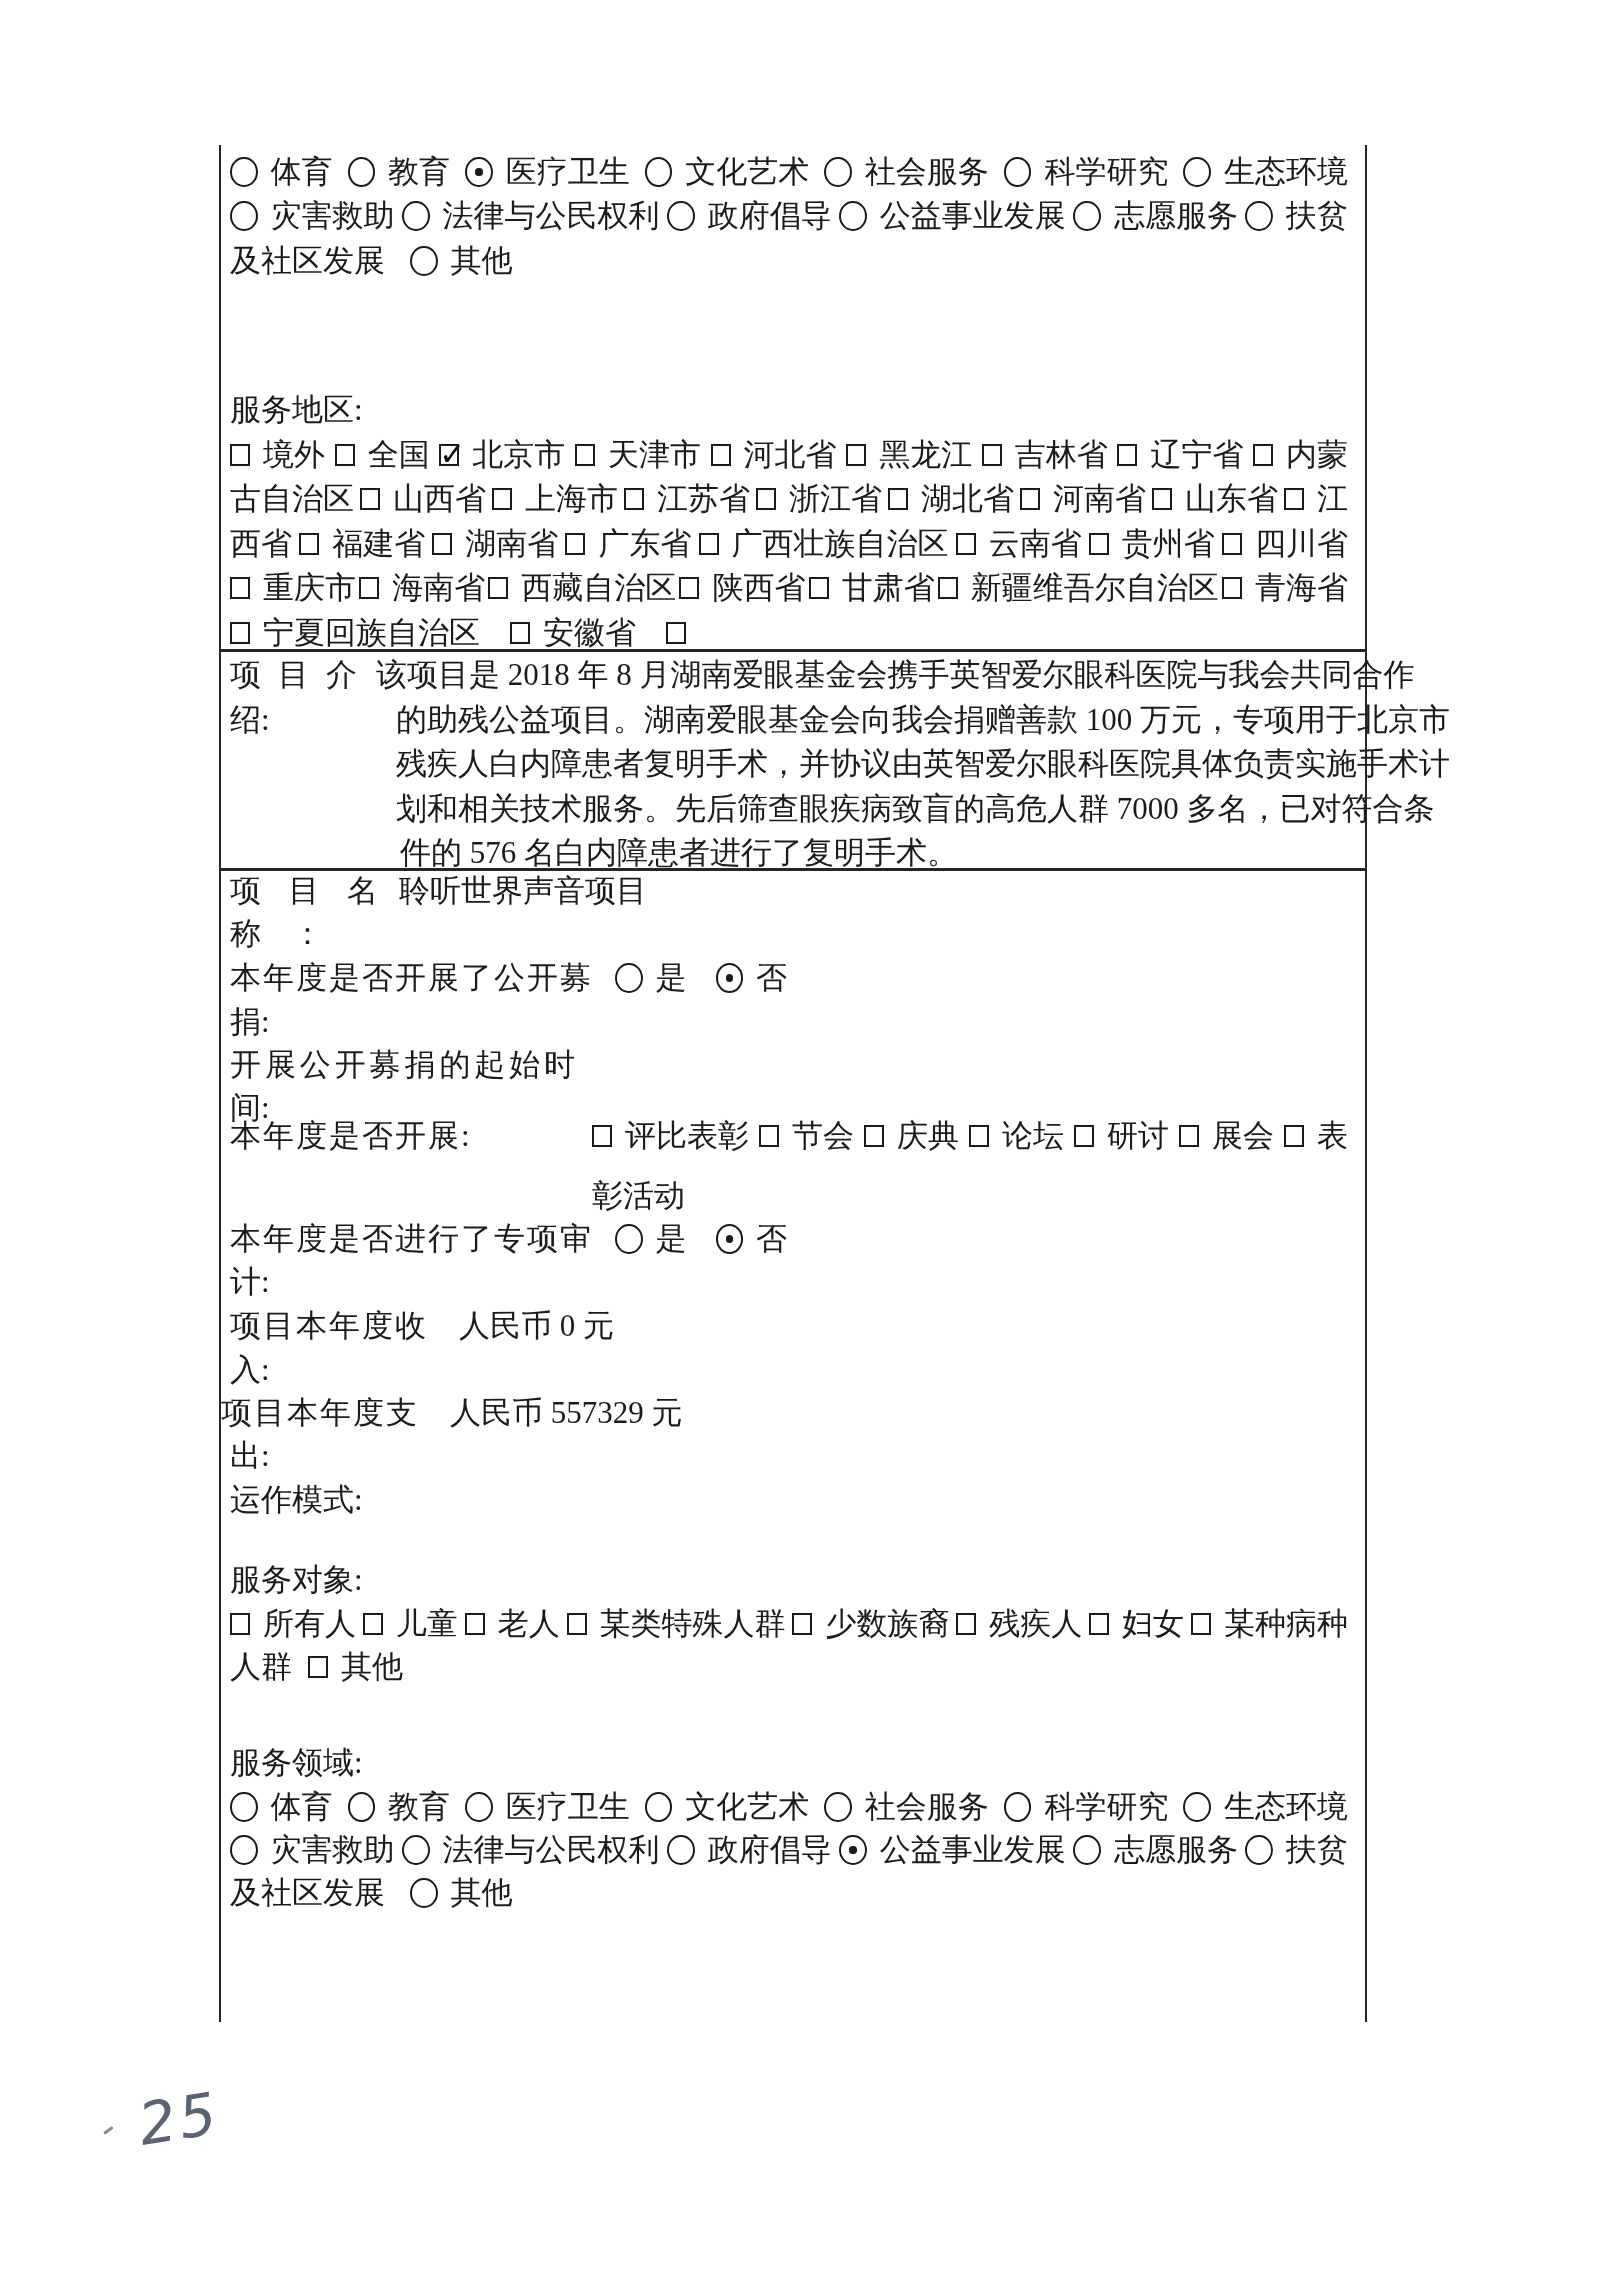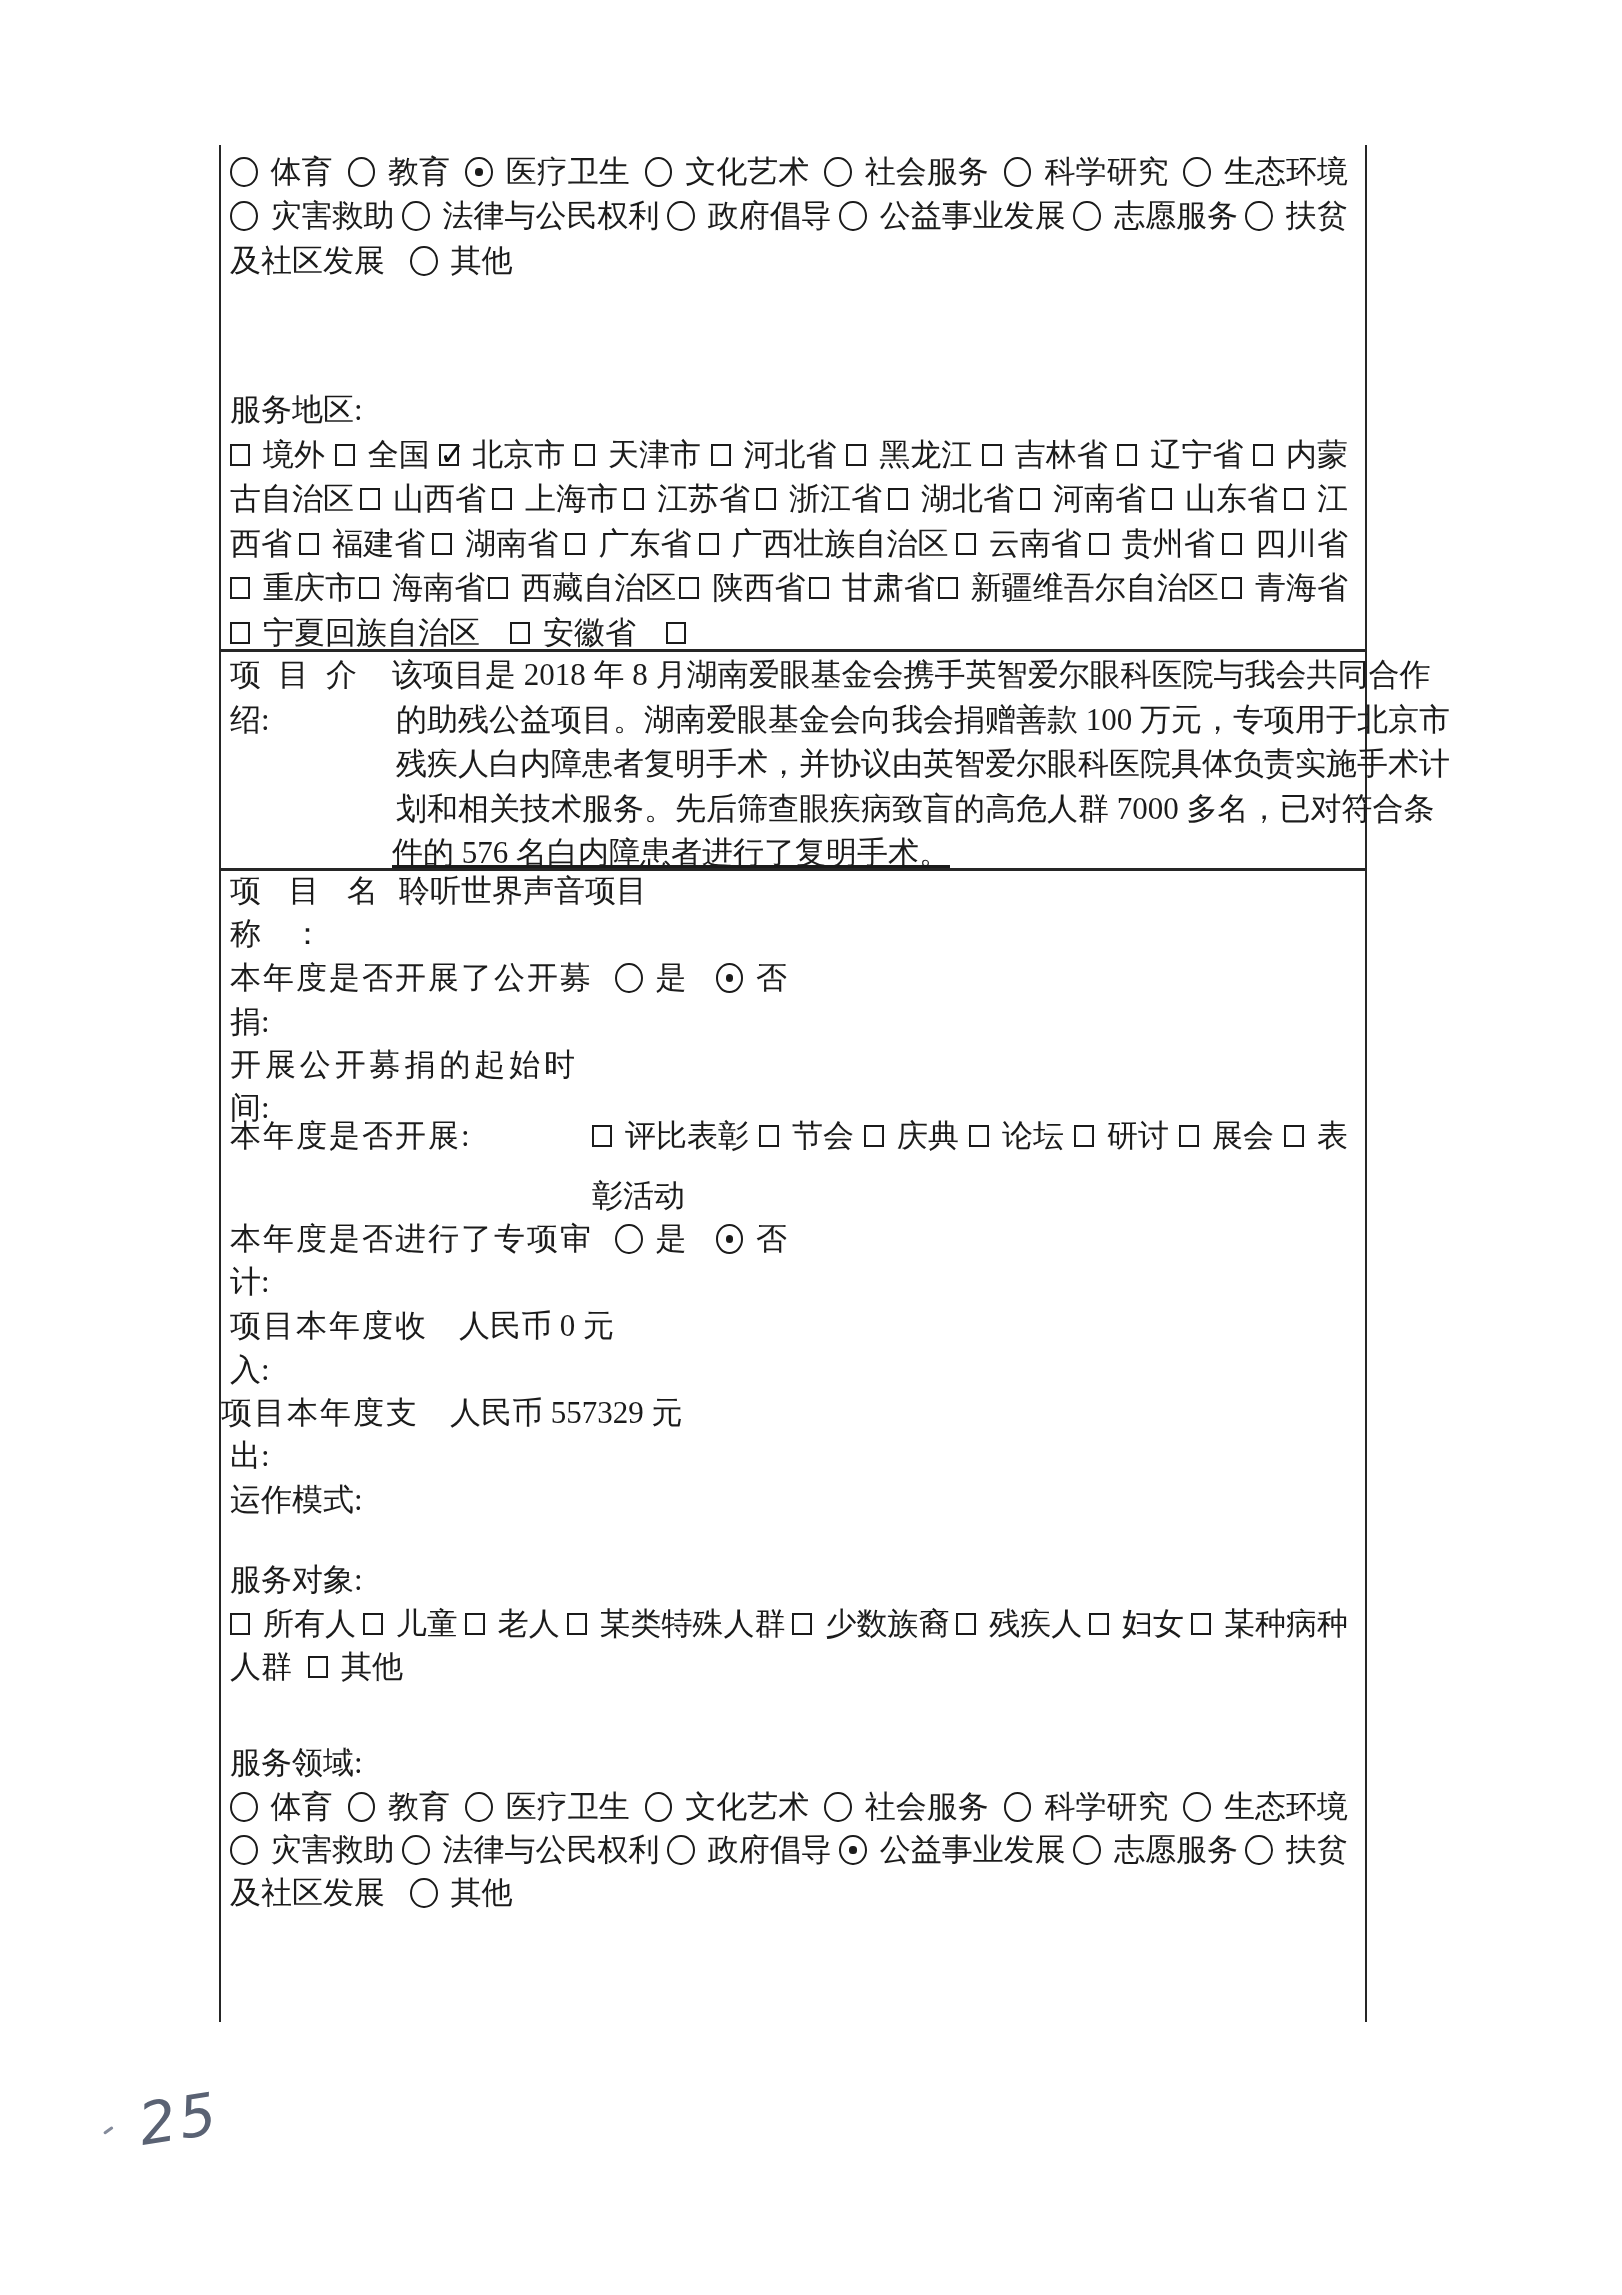--- a/index.html
+++ b/index.html
@@ -52,25 +52,25 @@
 
 <div class="ln" style="top:388px;left:230px;">服务地区:</div>
 <div class="ln just" style="top:433px;"><span class="opt"><i class="ctl check"></i><span>境外</span></span><span class="opt"><i class="ctl check"></i><span>全国</span></span><span class="opt"><i class="ctl check on"></i><span>北京市</span></span><span class="opt"><i class="ctl check"></i><span>天津市</span></span><span class="opt"><i class="ctl check"></i><span>河北省</span></span><span class="opt"><i class="ctl check"></i><span>黑龙江</span></span><span class="opt"><i class="ctl check"></i><span>吉林省</span></span><span class="opt"><i class="ctl check"></i><span>辽宁省</span></span><span class="opt"><i class="ctl check"></i><span>内蒙</span></span></div>
 <div class="ln just" style="top:477px;"><span class="opt"><span>古自治区</span></span><span class="opt"><i class="ctl check"></i><span>山西省</span></span><span class="opt"><i class="ctl check"></i><span>上海市</span></span><span class="opt"><i class="ctl check"></i><span>江苏省</span></span><span class="opt"><i class="ctl check"></i><span>浙江省</span></span><span class="opt"><i class="ctl check"></i><span>湖北省</span></span><span class="opt"><i class="ctl check"></i><span>河南省</span></span><span class="opt"><i class="ctl check"></i><span>山东省</span></span><span class="opt"><i class="ctl check"></i><span>江</span></span></div>
 <div class="ln just" style="top:522px;"><span class="opt"><span>西省</span></span><span class="opt"><i class="ctl check"></i><span>福建省</span></span><span class="opt"><i class="ctl check"></i><span>湖南省</span></span><span class="opt"><i class="ctl check"></i><span>广东省</span></span><span class="opt"><i class="ctl check"></i><span>广西壮族自治区</span></span><span class="opt"><i class="ctl check"></i><span>云南省</span></span><span class="opt"><i class="ctl check"></i><span>贵州省</span></span><span class="opt"><i class="ctl check"></i><span>四川省</span></span></div>
 <div class="ln just" style="top:566px;"><span class="opt"><i class="ctl check"></i><span>重庆市</span></span><span class="opt"><i class="ctl check"></i><span>海南省</span></span><span class="opt"><i class="ctl check"></i><span>西藏自治区</span></span><span class="opt"><i class="ctl check"></i><span>陕西省</span></span><span class="opt"><i class="ctl check"></i><span>甘肃省</span></span><span class="opt"><i class="ctl check"></i><span>新疆维吾尔自治区</span></span><span class="opt"><i class="ctl check"></i><span>青海省</span></span></div>
 <div class="ln flow" style="top:611px;left:230px;gap:30px;"><span class="opt"><i class="ctl check"></i><span>宁夏回族自治区</span></span><span class="opt"><i class="ctl check"></i><span>安徽省</span></span><span class="opt"><i class="ctl check"></i></span></div>
 
 <div class="ln" style="top:653px;left:230px;letter-spacing:17px;">项目介</div>
 <div class="ln" style="top:698px;left:230px;">绍:</div>
-<div class="ln" style="top:653px;left:392px;font-family:Liberation Serif, serif;">该项目是 2018 年 8 月湖南爱眼基金会携手英智爱尔眼科医院与我会共同合作</div>
+<div class="ln" style="top:653px;left:376px;font-family:Liberation Serif, serif;">该项目是 2018 年 8 月湖南爱眼基金会携手英智爱尔眼科医院与我会共同合作</div>
 <div class="ln" style="top:698px;left:396px;">的助残公益项目。湖南爱眼基金会向我会捐赠善款 100 万元，专项用于北京市</div>
 <div class="ln" style="top:742px;left:396px;">残疾人白内障患者复明手术，并协议由英智爱尔眼科医院具体负责实施手术计</div>
 <div class="ln" style="top:787px;left:396px;">划和相关技术服务。先后筛查眼疾病致盲的高危人群 7000 多名，已对符合条</div>
-<div class="ln" style="top:831px;left:392px;text-decoration:underline;">件的 576 名白内障患者进行了复明手术。</div>
+<div class="ln" style="top:831px;left:400px;">件的 576 名白内障患者进行了复明手术。</div>
 
 <div class="ln" style="top:869px;left:230px;">
   <span style="letter-spacing:27.5px;">项目名</span>
   <span class="val" style="left:169px;">聆听世界声音项目</span>
 </div>
 <div class="ln" style="top:912px;left:230px;">称　：</div>
 
 <div class="ln" style="top:956px;left:230px;">
   <span style="letter-spacing:2px;">本年度是否开展了公开募</span>
   <span class="val" style="left:385px;"><span class="opt"><i class="ctl radio"></i><span>是</span></span><span class="opt"><i class="ctl radio on"></i><span>否</span></span></span>

